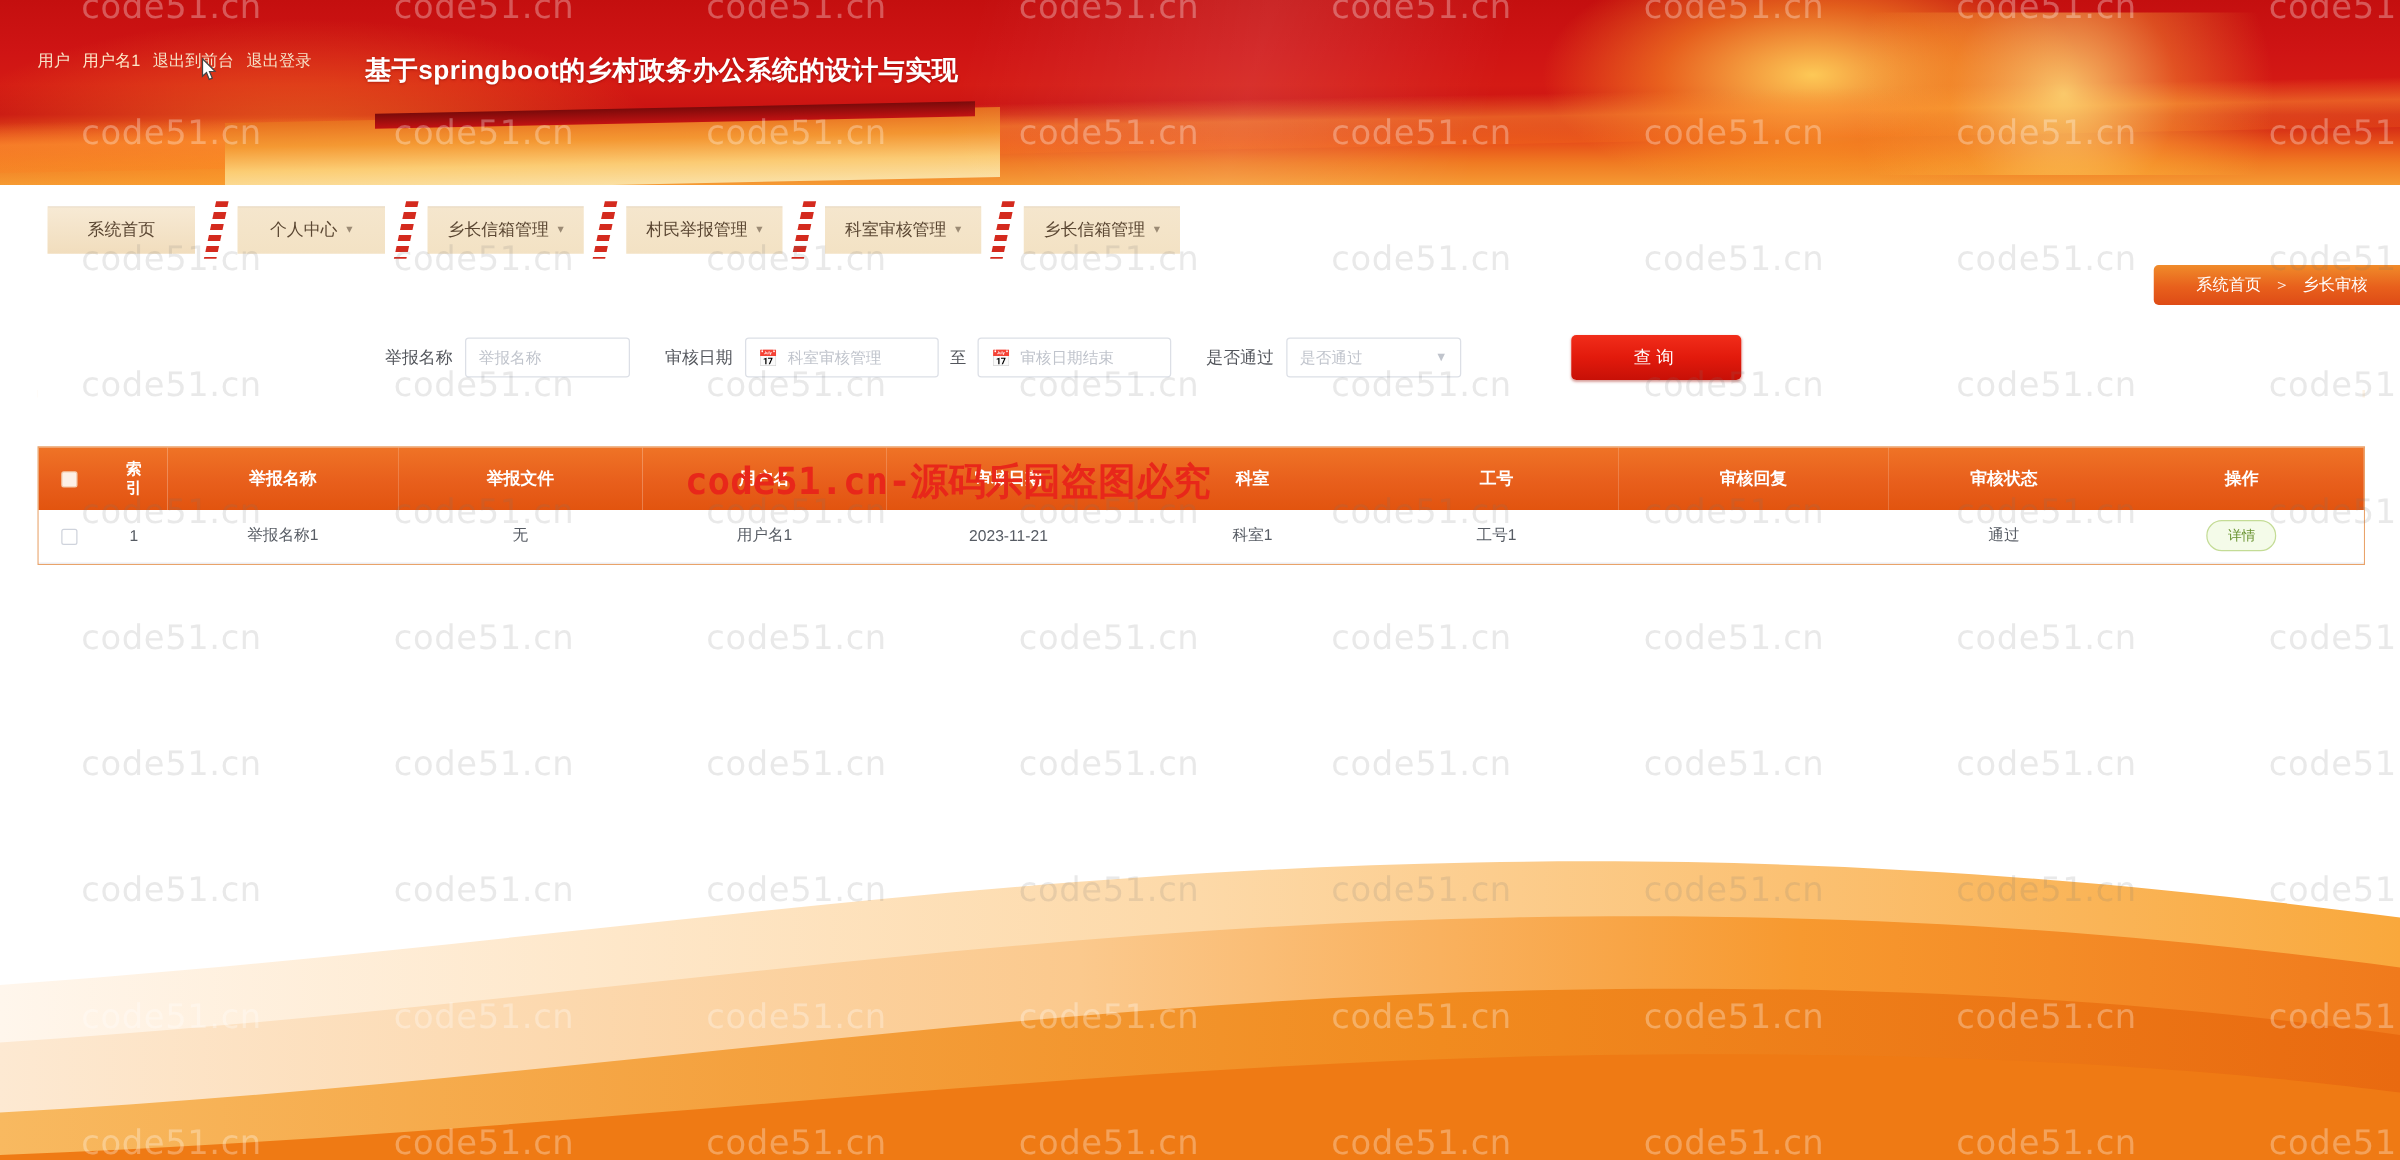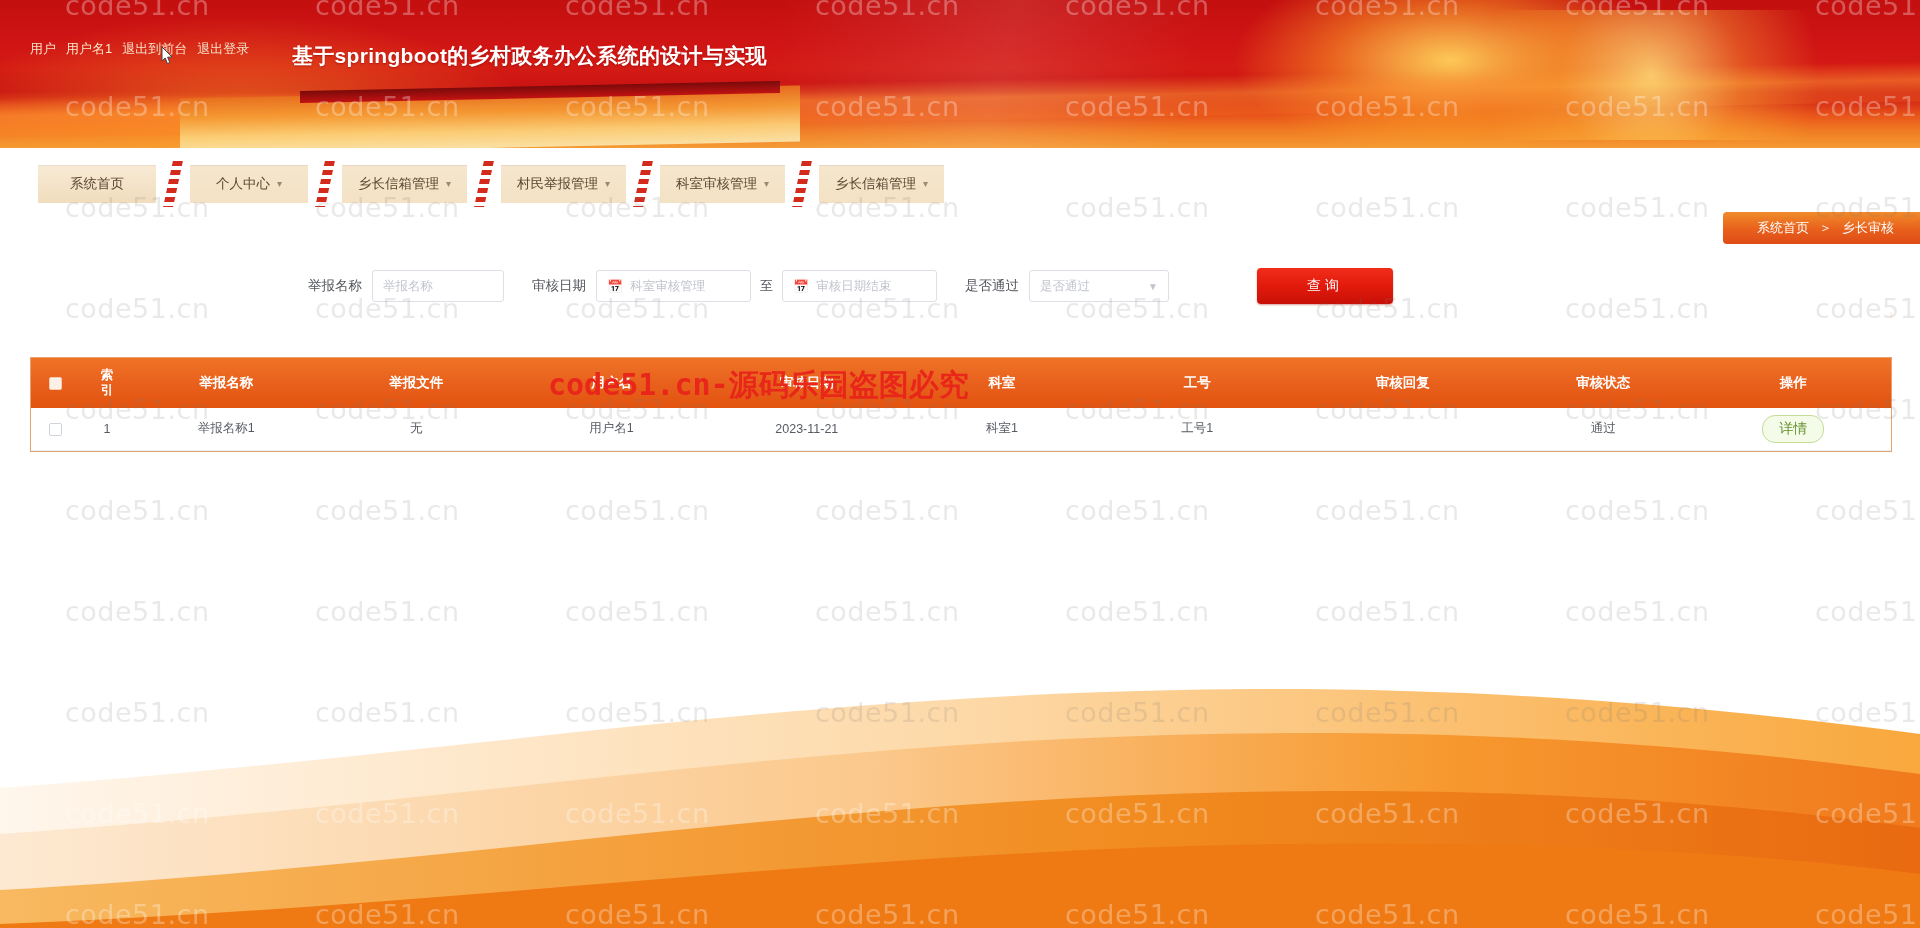--- a/index.html
+++ b/index.html
@@ -177,21 +177,21 @@
     height:42px; text-align:center; font-size:12.5px; color:#565b63;
     border-bottom:1px solid #ebeef5; background:#ffffff;
   }
   .chk{
     display:inline-block; width:13px; height:13px;
     border:1px solid #cfd3dc; background:#fff; border-radius:2px;
     vertical-align:middle; cursor:pointer;
   }
   .chk.hdr{ border-color:#f3cdb0; background:#fdf0e6; }
   .btn-detail{
-    display:inline-block; padding:4px 16px; font-size:14px;
+    display:inline-block; padding:4px 16px; font-size:11px;
     color:#67922f; background:#f4fbe9; border:1px solid #c4dc96;
     border-radius:13px; cursor:pointer;
   }
 
   
   .red-wm{
     position:absolute; top:365px; left:548px; z-index:80;
     font-family:"DejaVu Sans Mono", monospace;
     font-size:30px; color:#e8271a; font-weight:bold;
     white-space:nowrap; pointer-events:none;

